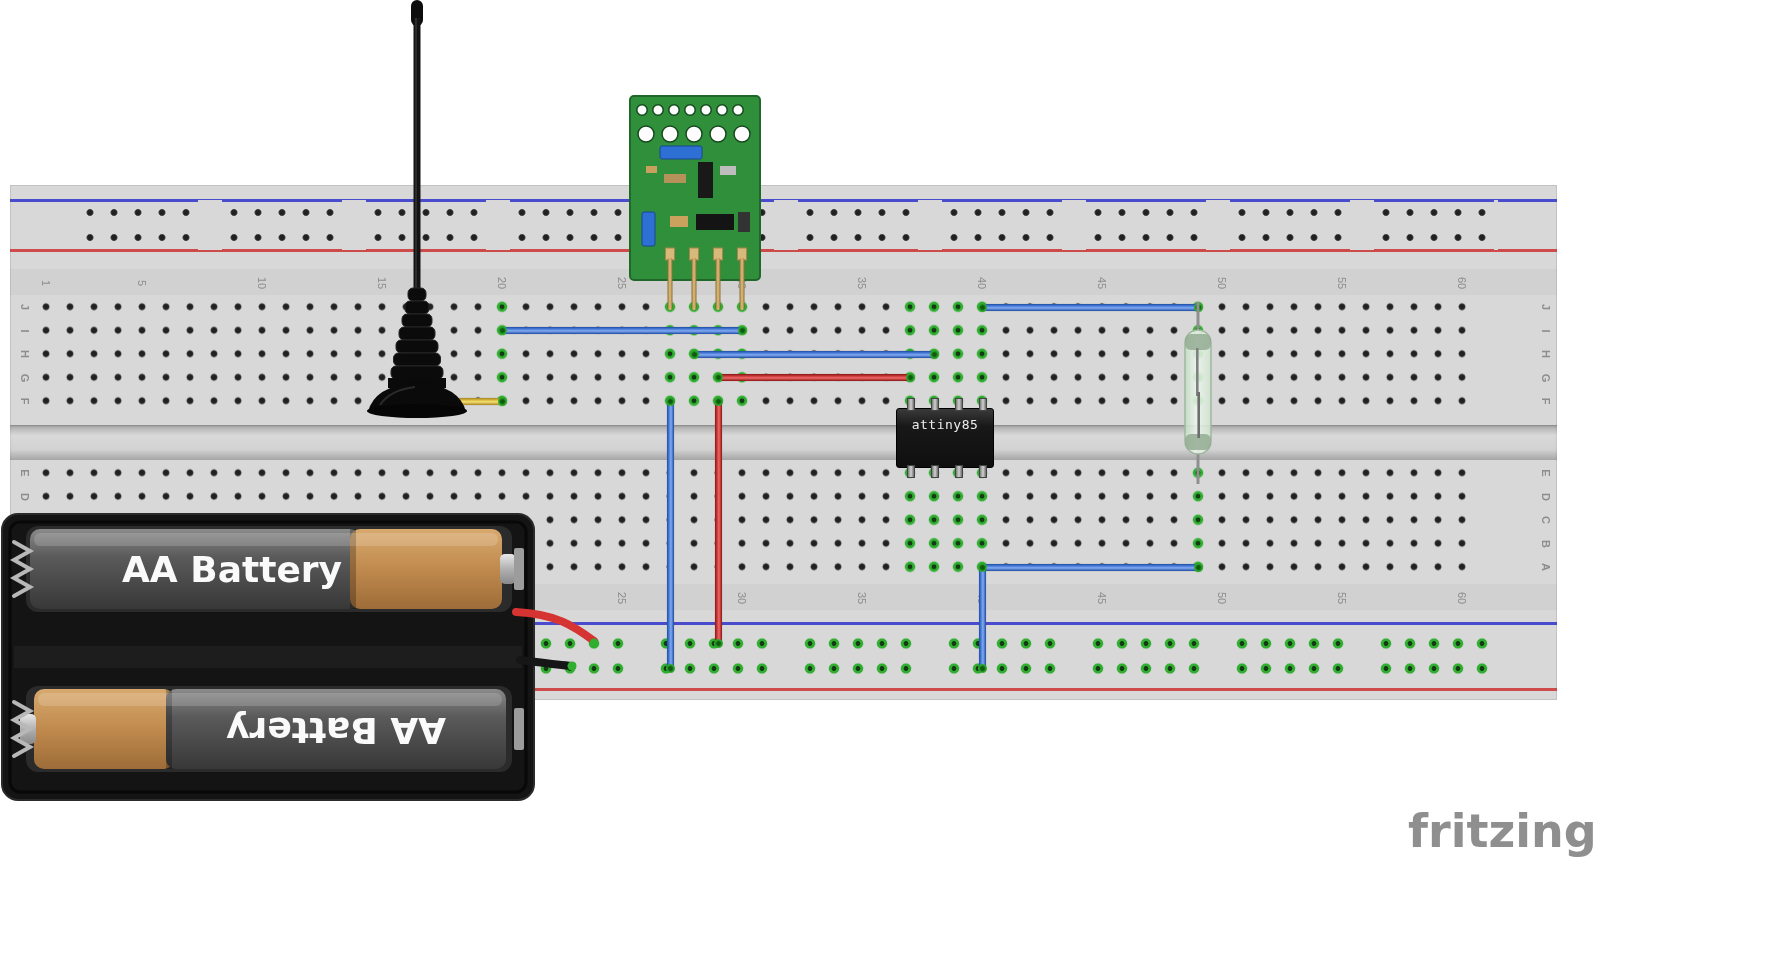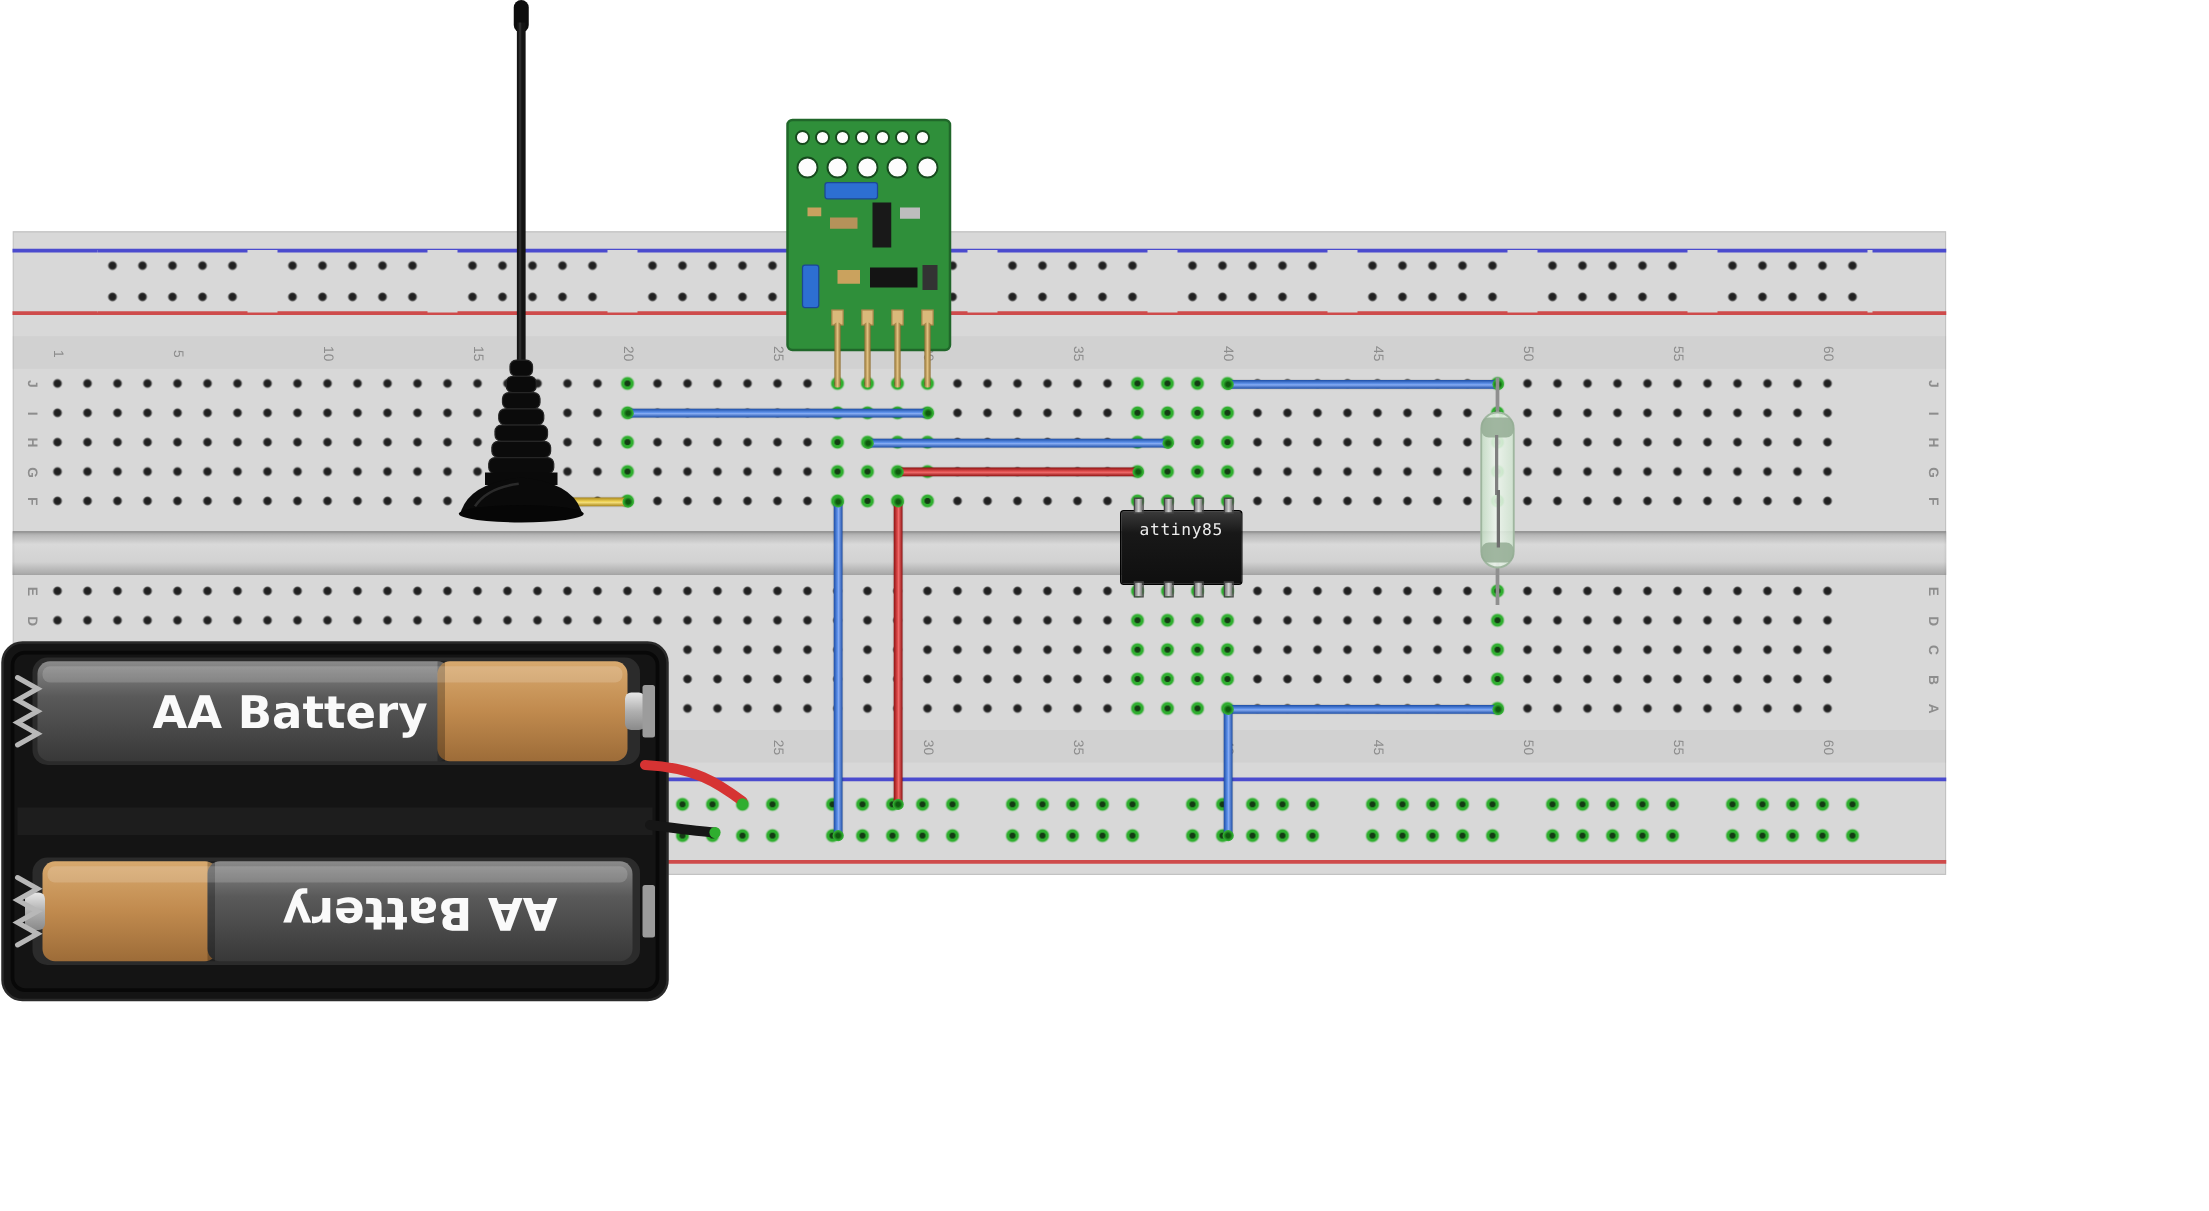--- a/index.html
+++ b/index.html
@@ -305,14 +305,15 @@
     <path d="M14,194 l16,9 -16,9 16,9 -16,9 16,9 -16,9" stroke="#b8b8b8" stroke-width="4" fill="none" stroke-linecap="round"></path>
     <rect x="514" y="40" width="10" height="42" rx="2" fill="#9c9c9c"></rect>
     <rect x="514" y="200" width="10" height="42" rx="2" fill="#9c9c9c"></rect>
 
     <path d="M516,104 C556,106 574,118 594,133" stroke="#d63333" stroke-width="8" fill="none" stroke-linecap="round"></path>
     <path d="M520,152 C544,155 558,157 572,158" stroke="#161616" stroke-width="8" fill="none" stroke-linecap="round"></path>
     <circle cx="594" cy="135" r="4.5" fill="#2fae2f"></circle>
     <circle cx="572" cy="158" r="4.5" fill="#2fae2f"></circle>
   </svg>
 
+  <div class="logo">fritzing</div>
 
 </div>
 
 </body></html>

